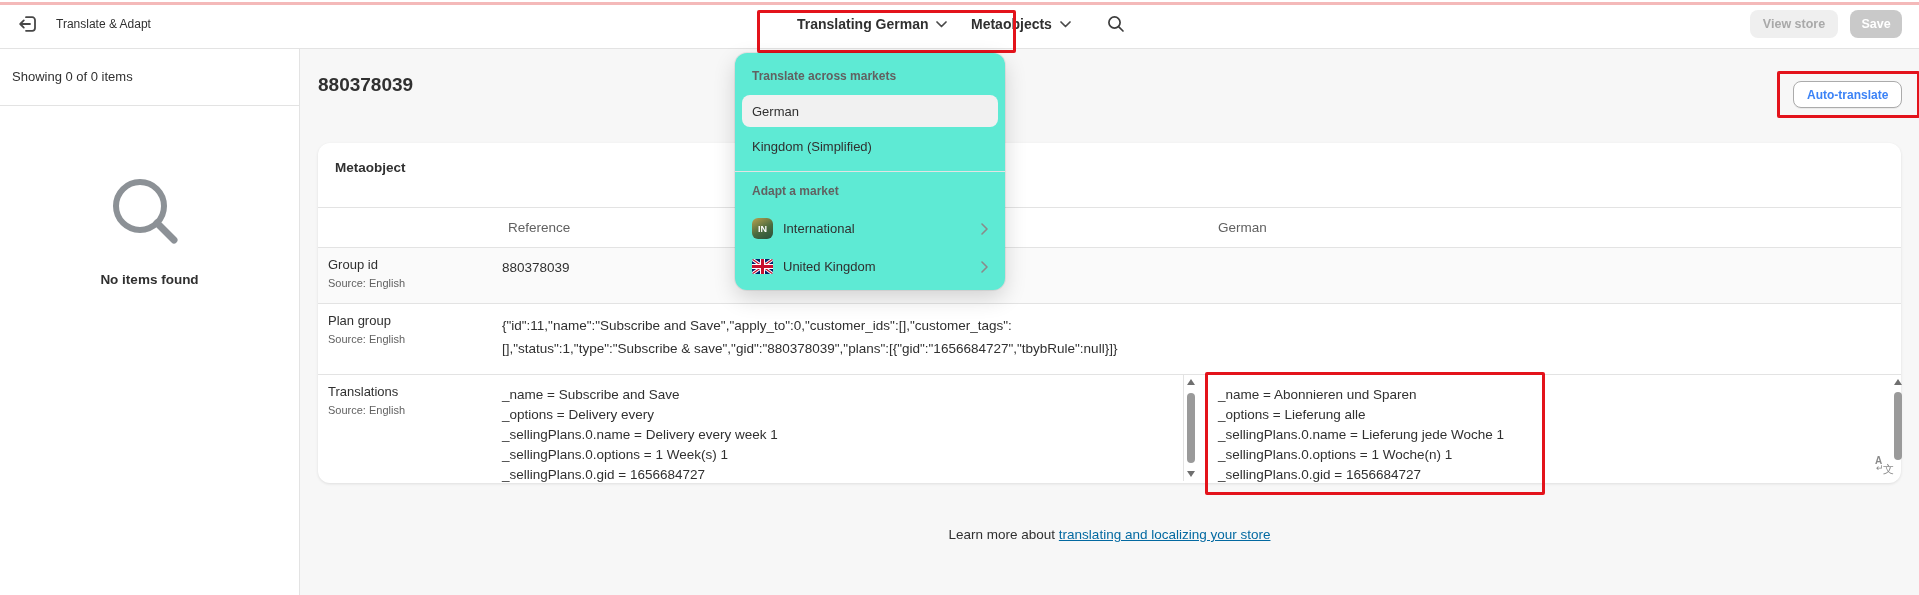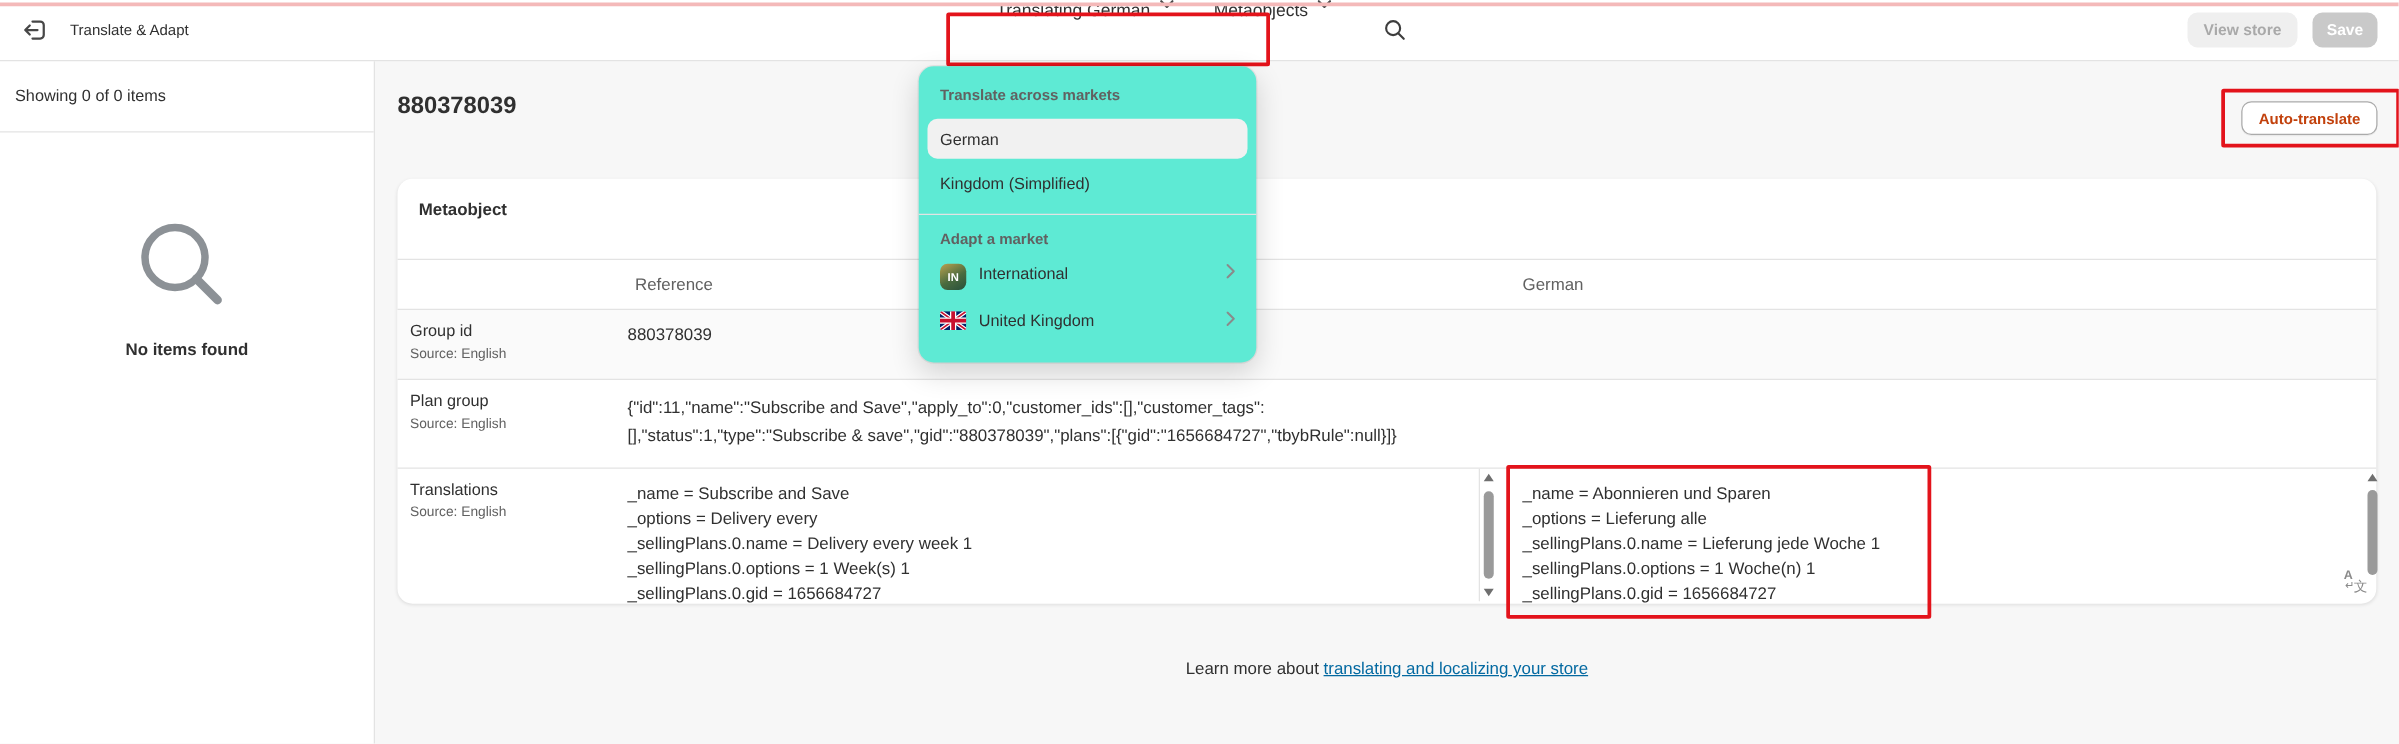--- a/index.html
+++ b/index.html
@@ -4,38 +4,38 @@
 <style>
   html,body{margin:0;padding:0}
   body{width:1919px;height:595px;background:#f7f7f7;font-family:"Liberation Sans",sans-serif;color:#303030;overflow:hidden}
   .page{position:relative;width:1919px;height:595px}
 
   
   .topbar{position:absolute;left:0;top:0;width:1919px;height:48px;background:#fff;border-bottom:1px solid #e3e3e3;z-index:4}
   .accent-line{position:absolute;left:0;top:2px;width:1919px;height:3px;background:#f4b9b9;z-index:31}
   .exit-ic{position:absolute;left:18px;top:14px;width:20px;height:20px}
   .apptitle{position:absolute;left:56px;top:0;height:48px;display:flex;align-items:center;font-size:12px;font-weight:400}
-  .selector{position:absolute;top:0;height:48px;display:flex;align-items:flex-start;gap:8px;font-size:14px;font-weight:400;cursor:pointer}
+  .selector{position:absolute;top:0;height:48px;display:flex;align-items:center;gap:8px;font-size:14px;font-weight:700;cursor:pointer}
   .search-ic{position:absolute;left:1107px;top:15px;width:18px;height:18px;cursor:pointer}
   .tbtn{position:absolute;top:10px;height:28px;border:none;border-radius:8px;font-family:inherit;font-size:12.5px;font-weight:600;display:flex;align-items:center;justify-content:center}
   .tbtn.vs{left:1750px;width:88px;background:#efefef;color:#a9a9a9}
   .tbtn.sv{left:1850px;width:52px;background:#c9c9c9;color:#fff}
 
   
   .redbox{position:absolute;border:3px solid #e3131b;border-radius:2px;z-index:25;pointer-events:none}
 
   
   .sidebar{position:absolute;left:0;top:48px;width:300px;height:547px;background:#fff;border-right:1px solid #e3e3e3;box-sizing:border-box;z-index:2}
   .showing{height:58px;border-bottom:1px solid #e3e3e3;display:flex;align-items:center;padding-left:12px;font-size:13px;box-sizing:border-box}
   .empty-ic{position:absolute;left:102px;top:122px}
   .empty-text{position:absolute;left:0;top:224px;width:100%;text-align:center;font-size:13.5px;font-weight:700}
 
   
   .page-heading{position:absolute;left:318px;top:74px;font-size:19px;font-weight:700;z-index:1}
-  .autobtn{position:absolute;left:1793px;top:81px;height:27px;padding:0 13px;background:#fff;border:1px solid #ababab;border-radius:8px;font-family:inherit;font-size:12px;font-weight:600;color:#c2410c;z-index:6;box-shadow:0 1px 0 rgba(0,0,0,.05);cursor:pointer}
+  .autobtn{position:absolute;left:1793px;top:81px;height:27px;padding:0 13px;background:#fff;border:1px solid #ababab;border-radius:8px;font-family:inherit;font-size:12px;font-weight:600;color:#3b82f6;z-index:6;box-shadow:0 1px 0 rgba(0,0,0,.05);cursor:pointer}
 
   .card{position:absolute;left:318px;top:143px;width:1583px;height:340px;background:#fff;border-radius:12px;box-shadow:0 1px 3px rgba(0,0,0,.1);z-index:1}
   .card-title{position:absolute;left:17px;top:17px;font-size:13.5px;font-weight:700}
   .thead{position:absolute;left:0;top:64px;width:100%;height:41px;border-top:1px solid #e3e3e3;border-bottom:1px solid #e3e3e3;box-sizing:border-box}
   .th{position:absolute;top:0;height:39px;display:flex;align-items:center;font-size:13.5px;color:#616161}
   .trow{position:absolute;left:0;width:100%;box-sizing:border-box}
   .row1{top:105px;height:56px;background:#fafafa;border-bottom:1px solid #e3e3e3}
   .row2{top:161px;height:71px;border-bottom:1px solid #e3e3e3}
   .row3{top:232px;height:106px}
   .flabel{position:absolute;left:10px;top:9px;font-size:13px;line-height:16px}
@@ -55,21 +55,21 @@
   .tr-glyph .wen{position:absolute;right:-1px;bottom:-2px;font-size:11px}
 
   .footer{position:absolute;left:300px;top:527px;width:1619px;text-align:center;font-size:13.5px;z-index:1}
   .footer a{color:#0369a1;text-decoration:underline;cursor:pointer}
 
   
   .menu{position:absolute;left:735px;top:53px;width:270px;height:237px;background:#5eead4;border-radius:12px;box-shadow:0 0 0 1px rgba(0,0,0,.06),0 8px 22px rgba(0,0,0,.16);z-index:40}
   .menu .sec{position:absolute;left:17px;font-size:12px;font-weight:600;color:#616161}
   .mi{position:absolute;left:7px;width:256px;height:32px;display:flex;align-items:center;padding:0 10px;box-sizing:border-box;border-radius:8px;font-size:13px;cursor:pointer}
   .mi.sel{background:#f1f1f1}
-  .mrow{position:absolute;left:7px;width:256px;height:35px;display:flex;align-items:flex-start;gap:10px;padding:0 10px;box-sizing:border-box;border-radius:8px;font-size:13px;cursor:pointer}
+  .mrow{position:absolute;left:7px;width:256px;height:35px;display:flex;align-items:center;gap:10px;padding:0 10px;box-sizing:border-box;border-radius:8px;font-size:13px;cursor:pointer}
   .mrow .chev{margin-left:auto}
   .mdivider{position:absolute;left:0;top:118px;width:100%;height:1px;background:#e3e3e3}
   .badge-in{width:21px;height:21px;border-radius:6px;background:linear-gradient(150deg,#bba14e 0%,#4a6b3f 55%,#274f3c 100%);color:#fff;font-size:9px;font-weight:700;display:flex;align-items:center;justify-content:center;flex:0 0 auto}
 </style>
 </head>
 <body>
 
 <div class="page">
 
   <div class="topbar">

